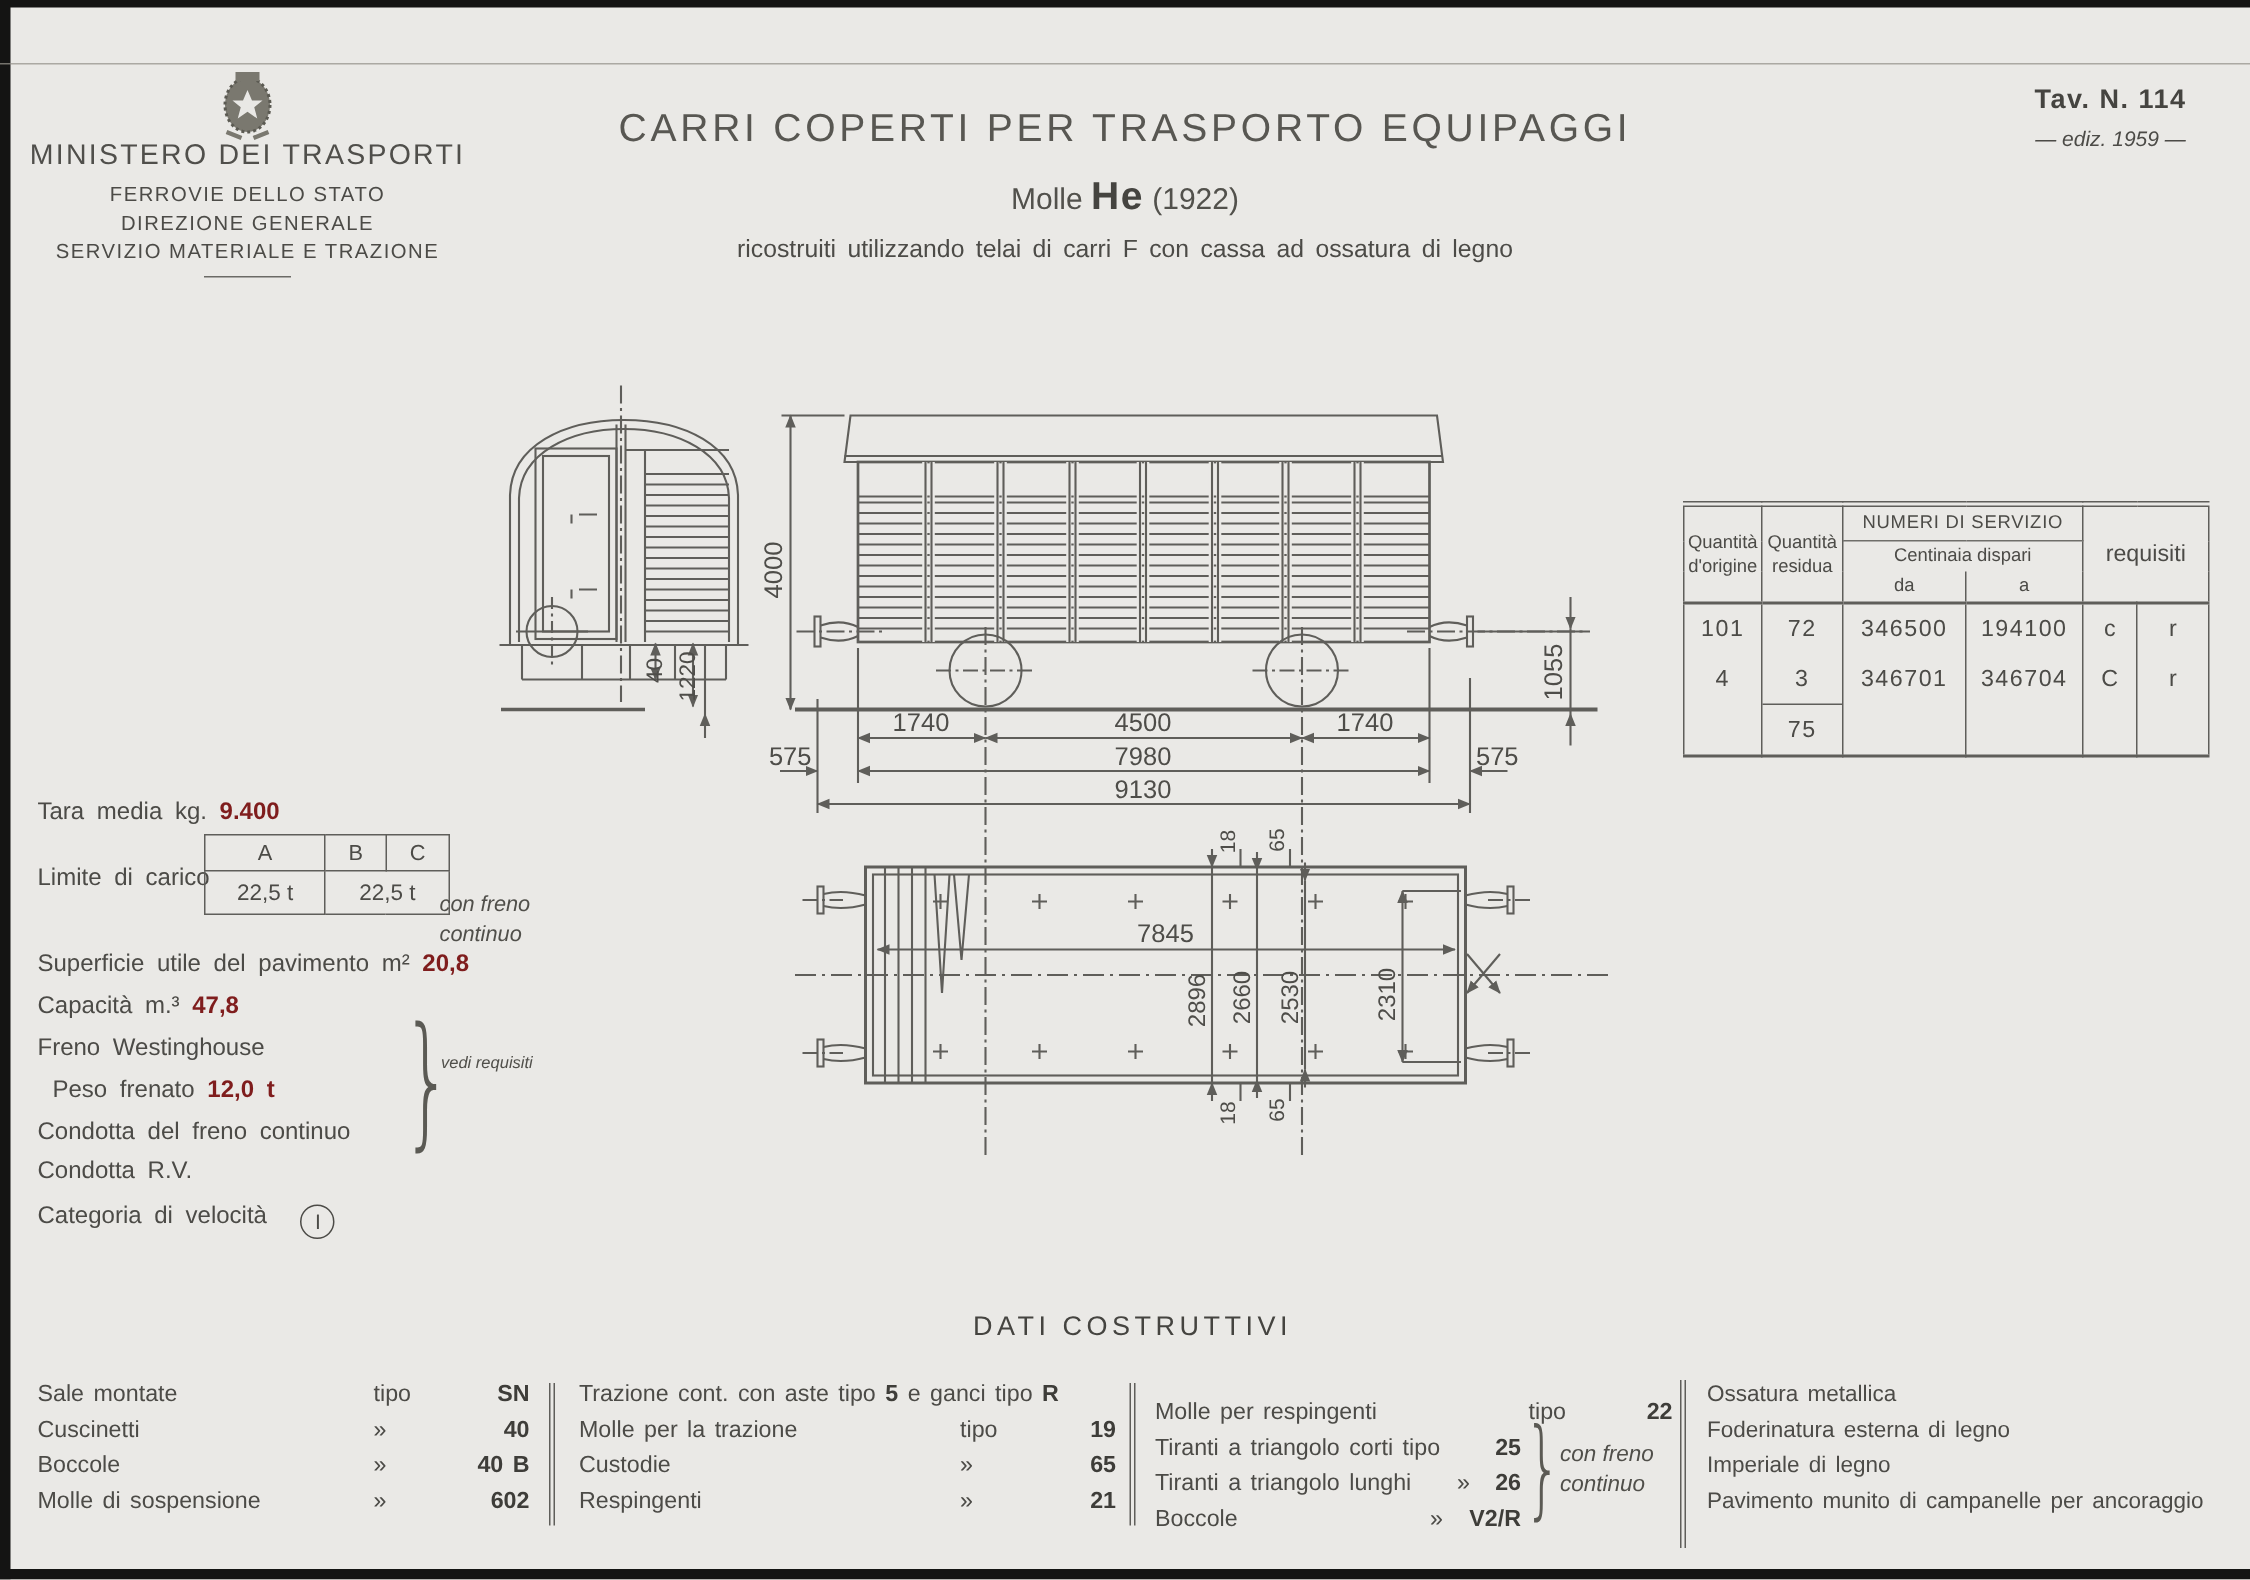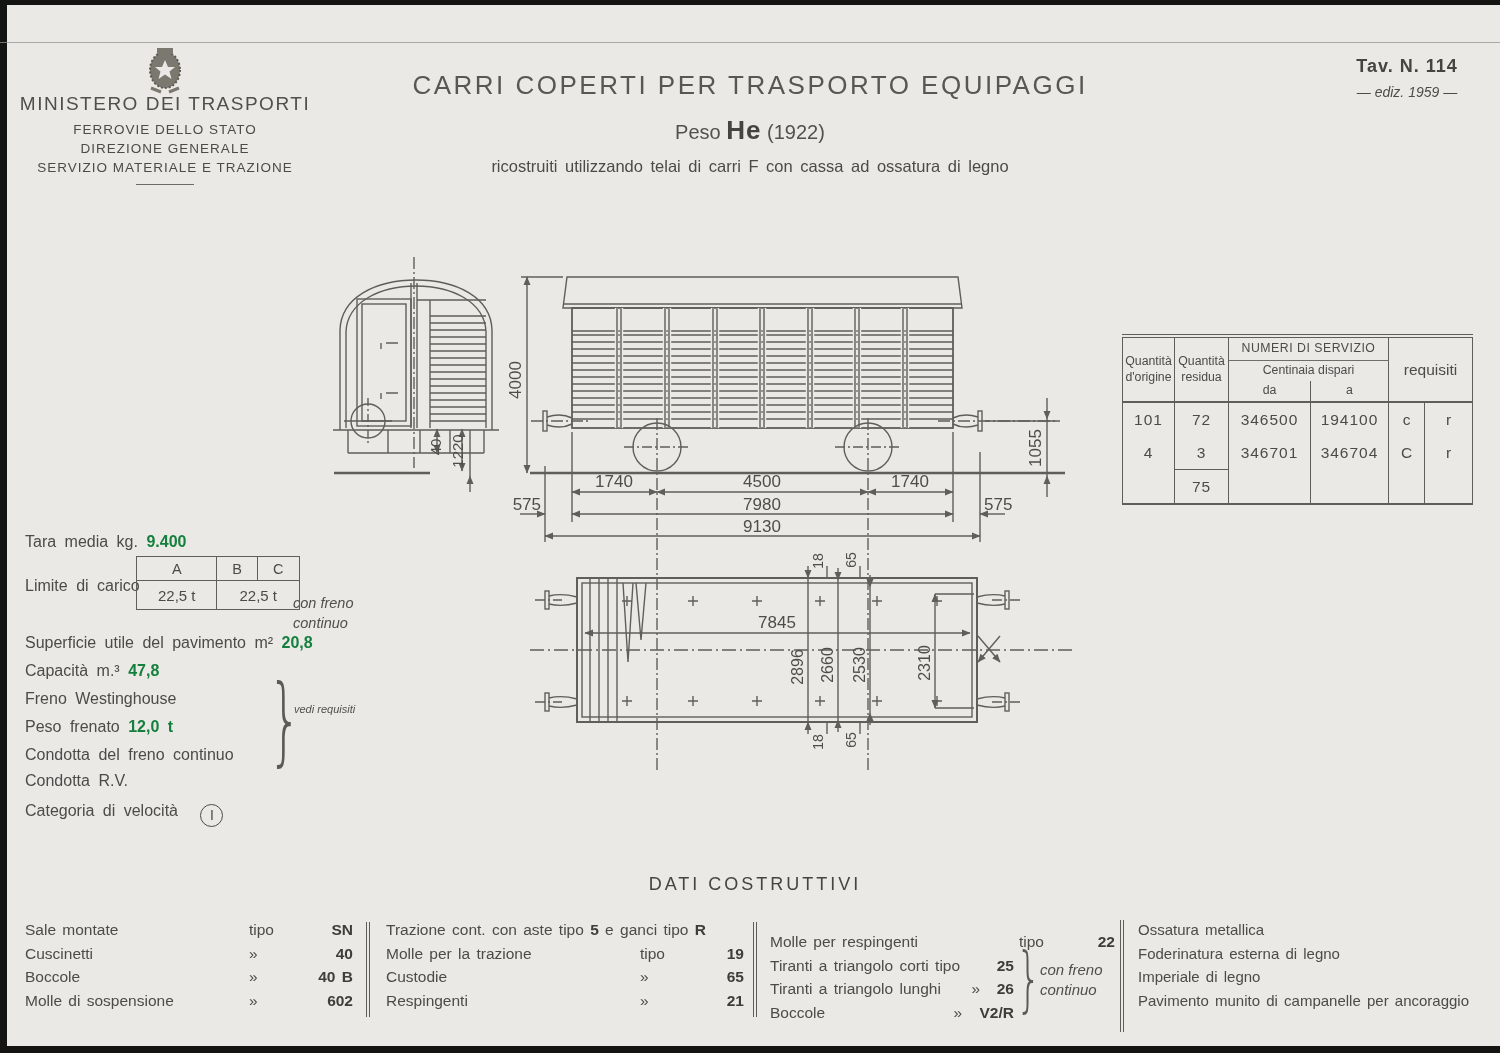--- a/index.html
+++ b/index.html
@@ -39,21 +39,21 @@
   .svc .small{font-size:12.3px;line-height:1.25;}
   .svc .vr{border-right:1.4px solid #5f5e5a;}
   .svc .hb{border-bottom:2px solid #5f5e5a;}
   .svc .ub{border-bottom:1.2px solid #6f6e6a;}
   .svc .num{font-size:15.5px;letter-spacing:1px;height:33px;}
   .svc .req{font-size:15.5px;}
   .svc .tot{border-top:1.5px solid #5f5e5a;}
 
   
   .spec-line{position:absolute;font-size:16px;word-spacing:4px;white-space:nowrap;}
-  .spec-line b{color:#15803d;}
+  .spec-line b{color:#7f1d1d;}
   .lim table{border-collapse:collapse;table-layout:fixed;width:164px;}
   .lim td{border:1.6px solid #5f5e5a;text-align:center;font-size:14.5px;color:#4c4b47;}
   .lim .hd{height:21px;}
   .lim .vl{height:26px;font-size:15px;}
   .itnote{position:absolute;font-style:italic;font-size:14.5px;line-height:1.35;color:#504f4a;}
   .circ{display:inline-block;width:21px;height:21px;border:1.4px solid #4c4b47;border-radius:50%;
         text-align:center;line-height:21px;font-size:14px;vertical-align:-4px;margin-left:14px;}
   .brace{position:absolute;font-family:"DejaVu Sans",sans-serif;font-weight:100;color:#5b5a54;
          transform:scaleX(.55);transform-origin:left center;}
 
@@ -89,21 +89,21 @@
   <div class="org-l1 nowrap">MINISTERO DEI TRASPORTI</div>
   <div class="org-l2 nowrap">FERROVIE DELLO STATO</div>
   <div class="org-l3 nowrap">DIREZIONE GENERALE</div>
   <div class="org-l4 nowrap">SERVIZIO MATERIALE E TRAZIONE</div>
   <div class="org-rule"></div>
 </div>
 
 <div class="abs title-block">
   <div class="title-main nowrap">CARRI COPERTI PER TRASPORTO EQUIPAGGI</div>
   <div class="title-serie nowrap">
-    <span>Peso</span>
+    <span>Molle</span>
     <b>He</b>
     <span>(1922)</span>
   </div>
   <div class="title-sub nowrap">ricostruiti utilizzando telai di carri F con cassa ad ossatura di legno</div>
 </div>
 
 <div class="abs tav">
   <div class="tav-n">Tav. N. 114</div>
   <div class="tav-e">— ediz. 1959 —</div>
 </div>
@@ -325,21 +325,21 @@
 
 <div class="spec-line" style="left:25px;top:634px;">
   <span>Superficie utile del pavimento m²</span>
   <b>20,8</b>
 </div>
 <div class="spec-line" style="left:25px;top:662px;">
   <span>Capacità m.³</span>
   <b>47,8</b>
 </div>
 <div class="spec-line" style="left:25px;top:690px;">Freno Westinghouse</div>
-<div class="spec-line" style="left:25px;top:718px;">
+<div class="spec-line" style="left:35px;top:718px;">
   <span>Peso frenato</span>
   <b>12,0 t</b>
 </div>
 <div class="spec-line" style="left:25px;top:746px;">Condotta del freno continuo</div>
 <div class="spec-line" style="left:25px;top:772px;">Condotta R.V.</div>
 <div class="spec-line" style="left:25px;top:802px;">
   <span>Categoria di velocità</span>
   <span class="circ">I</span>
 </div>
 <span class="brace" style="left:268px;top:672px;font-size:96px;line-height:96px;">}</span>

